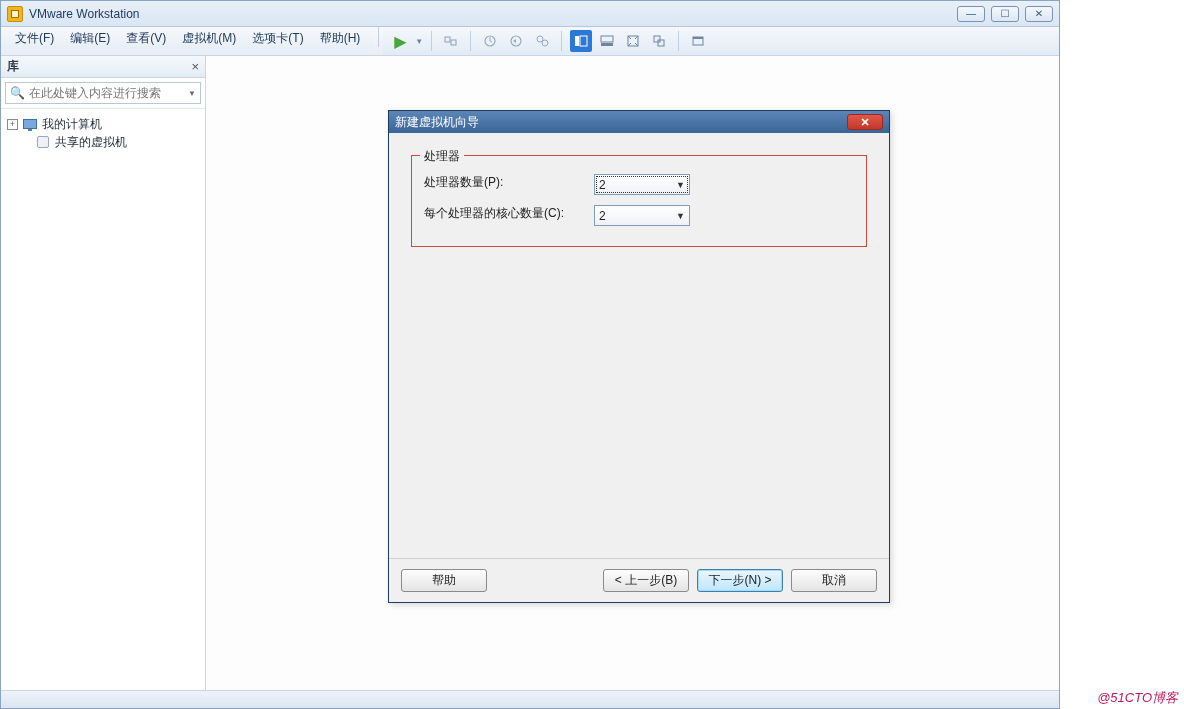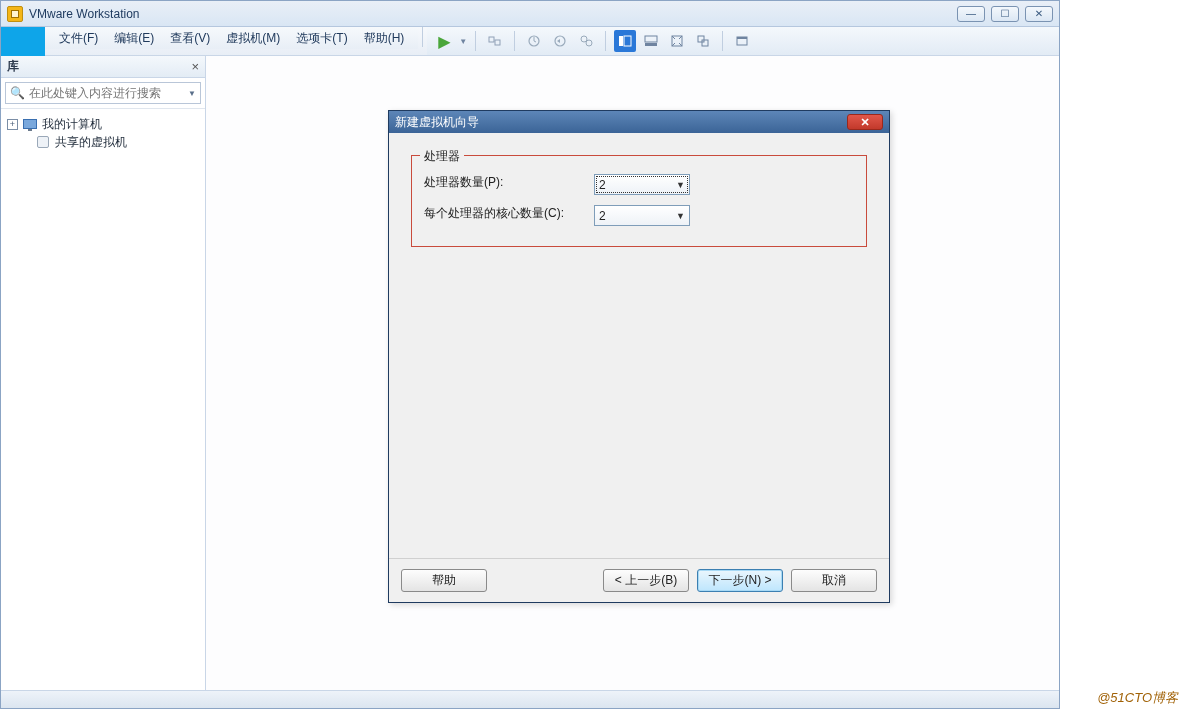--- a/index.html
+++ b/index.html
@@ -66,41 +66,41 @@
 .select .arr { font-size: 9px; color: #333; }
 .static-val { padding-left: 6px; }
 
 .modal-footer { height: 44px; border-top: 1px solid #d0d0d0; display: flex; align-items: center; padding: 12px 12px; gap: 8px; }
 .modal-footer .gap { flex: 1; }
 .btn { height: 23px; min-width: 86px; border: 1px solid #8a8a8a; background: linear-gradient(#fdfdfd,#e4e4e4); font-size: 12px; color: #222; border-radius: 3px; cursor: pointer; padding: 0 10px; }
 .btn.primary { border: 1px solid #3c7fb1; background: linear-gradient(#eaf6fd,#bee6fd); box-shadow: inset 0 0 0 1px #a7d9f5; }
 
 .status-bar { height: 18px; background: linear-gradient(#eef3f9,#dbe5f0); border-top: 1px solid #c9d6e7; }
 
-.watermark { position: absolute; right: 6px; bottom: 2px; font-size: 13px; color: #a16207; font-style: italic; pointer-events: none; }
+.watermark { position: absolute; right: 6px; bottom: 2px; font-size: 13px; color: #be185d; font-style: italic; pointer-events: none; }
 </style>
 </head>
 <body>
 
 <div class="outer-window">
 
   <div class="title-bar">
     <div class="app-icon">
         <div class="inner"></div>
       </div>
     <span>VMware Workstation</span>
     <div class="spacer"></div>
     <div class="win-btns">
       <div class="win-btn">—</div>
       <div class="win-btn">☐</div>
       <div class="win-btn">✕</div>
     </div>
   </div>
 
-  <div style="display:flex; align-items:stretch; border-bottom:1px solid #c9d6e7; background:linear-gradient(#f6f9fc,#e8eef6);margin-left:44px;">
+  <div style="display:flex; align-items:stretch; border-bottom:1px solid #c9d6e7; background:linear-gradient(#f6f9fc,#e8eef6);">
     <div class="menu-bar" style="border-bottom:none;">
       <div class="menu-item">文件(F)</div>
       <div class="menu-item">编辑(E)</div>
       <div class="menu-item">查看(V)</div>
       <div class="menu-item">虚拟机(M)</div>
       <div class="menu-item">选项卡(T)</div>
       <div class="menu-item">帮助(H)</div>
     </div>
     <div class="tb-sep"></div>
     <div class="toolbar" style="border-bottom:none; flex:1;">

